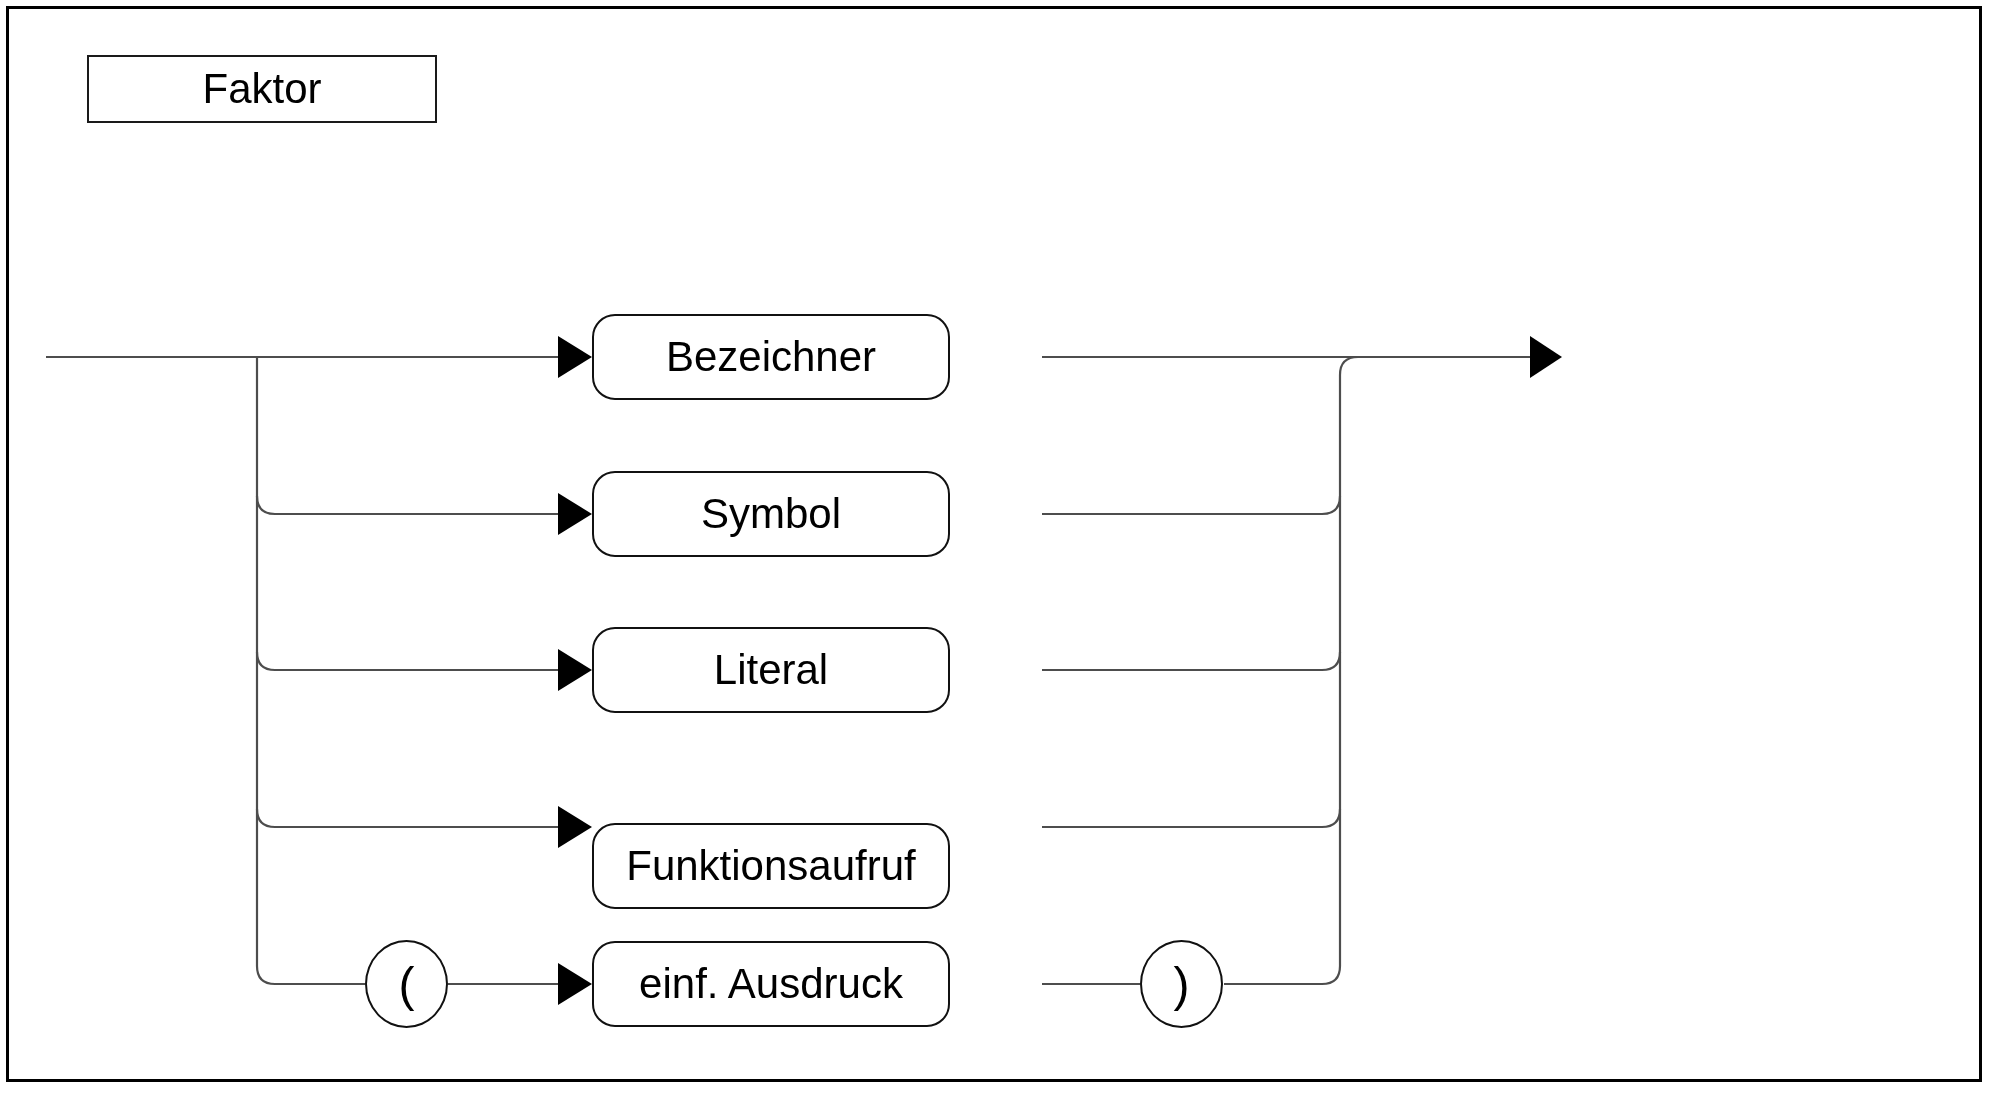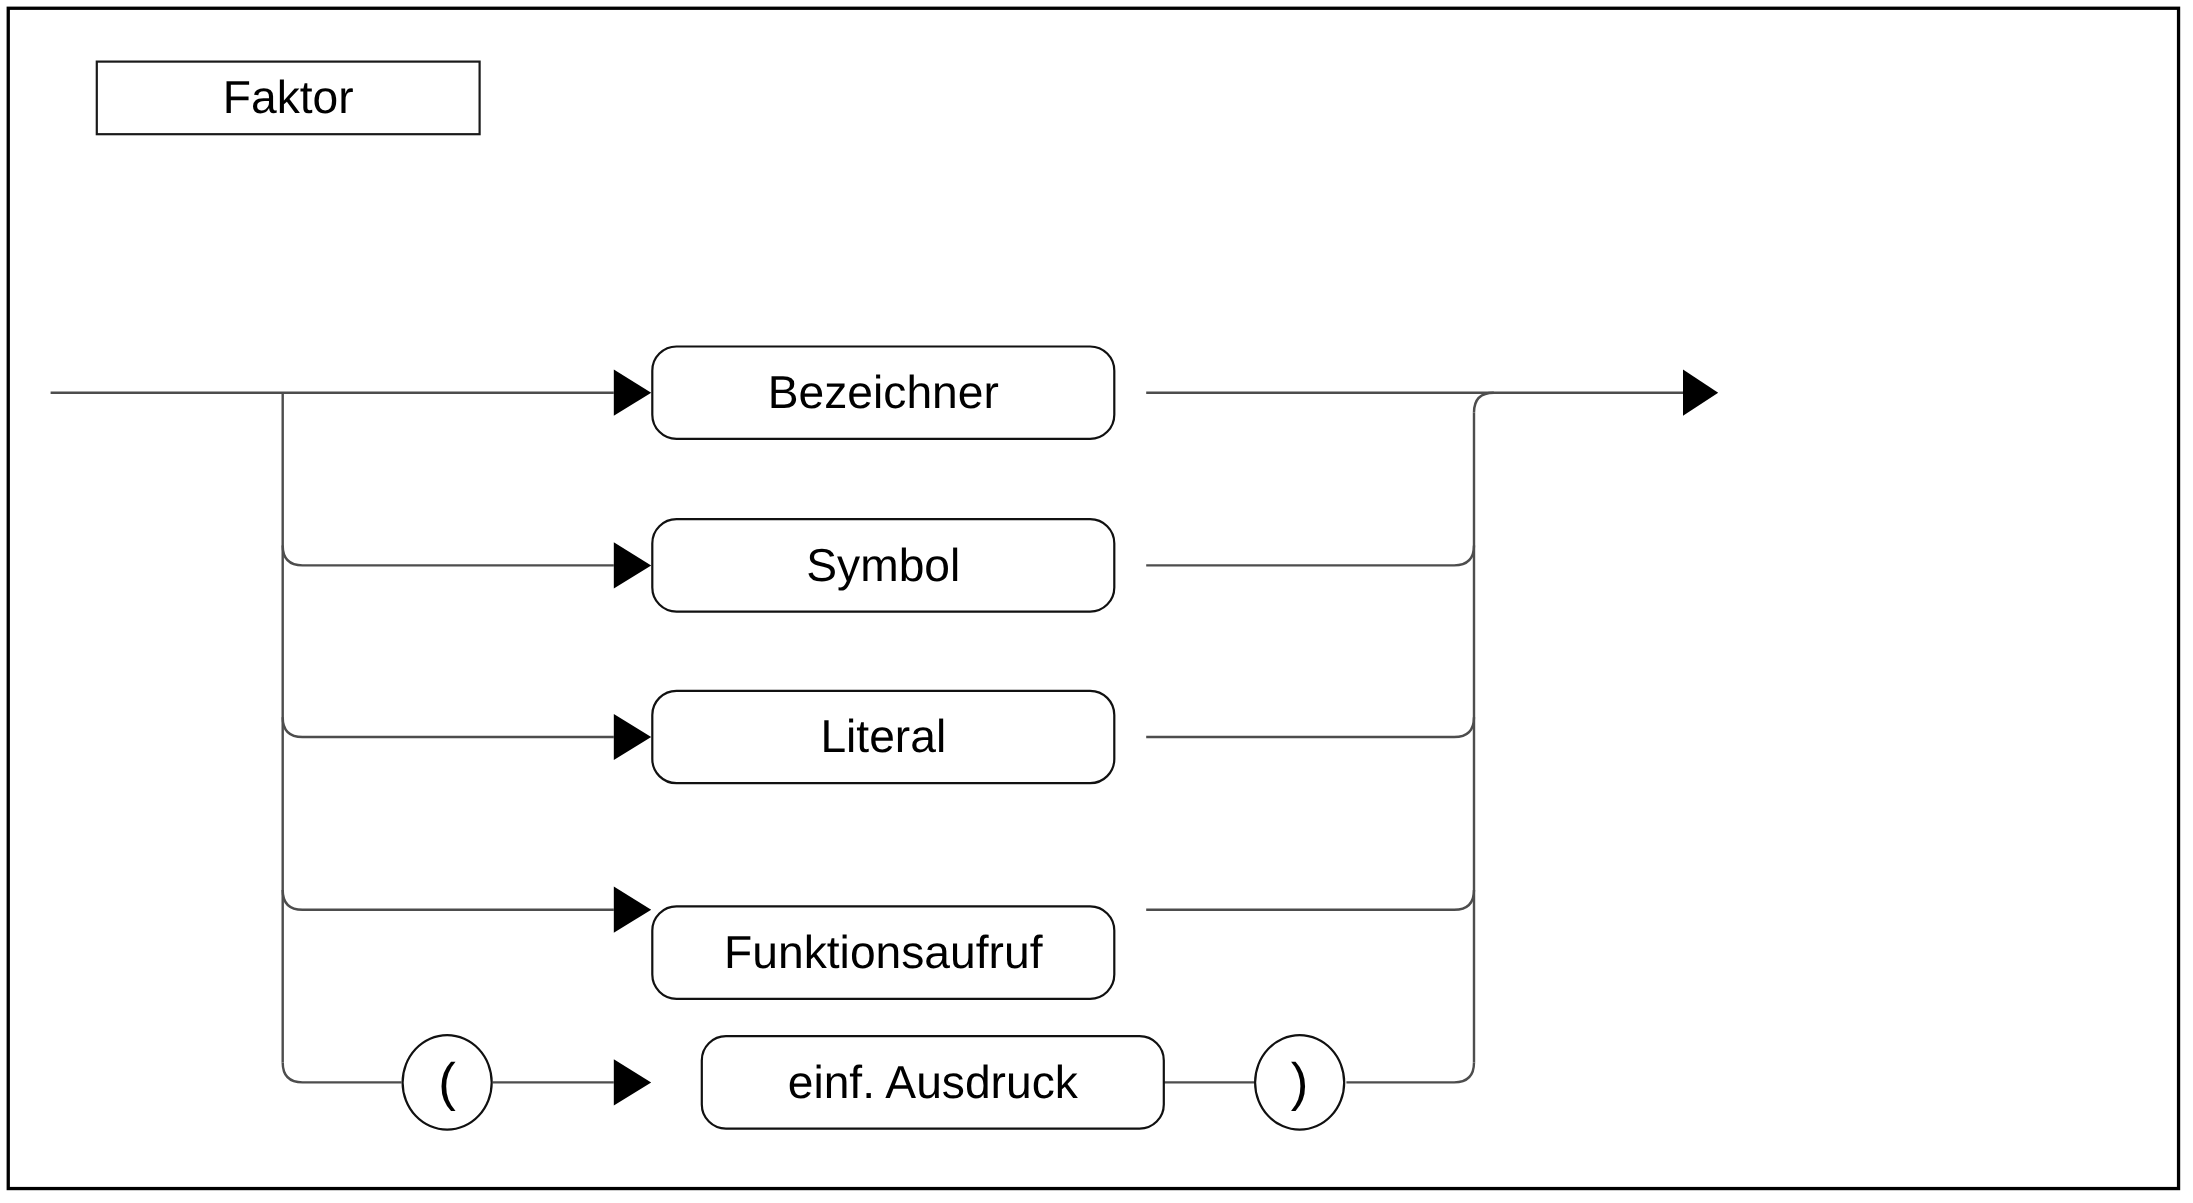--- a/index.html
+++ b/index.html
@@ -45,21 +45,21 @@
     fill: none;
     stroke: #4d4d4d;
     stroke-width: 2.2;
   }
   .wires polygon {
     fill: #000000;
     stroke: none;
   }
   .node {
     position: absolute;
-    width: 422px; height: 86px;
+    width: 358px; height: 86px;
     border: 2.5px solid #111111;
     border-radius: 23px;
     box-sizing: border-box;
     background: #ffffff;
     display: flex;
     align-items: center;
     justify-content: center;
     font-size: 42px;
     color: #000000;
     white-space: nowrap;
@@ -128,21 +128,21 @@
   </div>
   <div class="node" style="left:592px; top:471px;">
     <span>Symbol</span>
   </div>
   <div class="node" style="left:592px; top:627px;">
     <span>Literal</span>
   </div>
   <div class="node" style="left:592px; top:784px;margin-top:39px;">
     <span>Funktionsaufruf</span>
   </div>
-  <div class="node" style="left:592px; top:941px;margin-left:45px;">
+  <div class="node" style="left:592px; top:941px;">
     <span>einf. Ausdruck</span>
   </div>
 
   <div class="terminal" style="left:365px; top:940px;">
     <span>(</span>
   </div>
   <div class="terminal" style="left:1140px; top:940px;">
     <span>)</span>
   </div>
 

